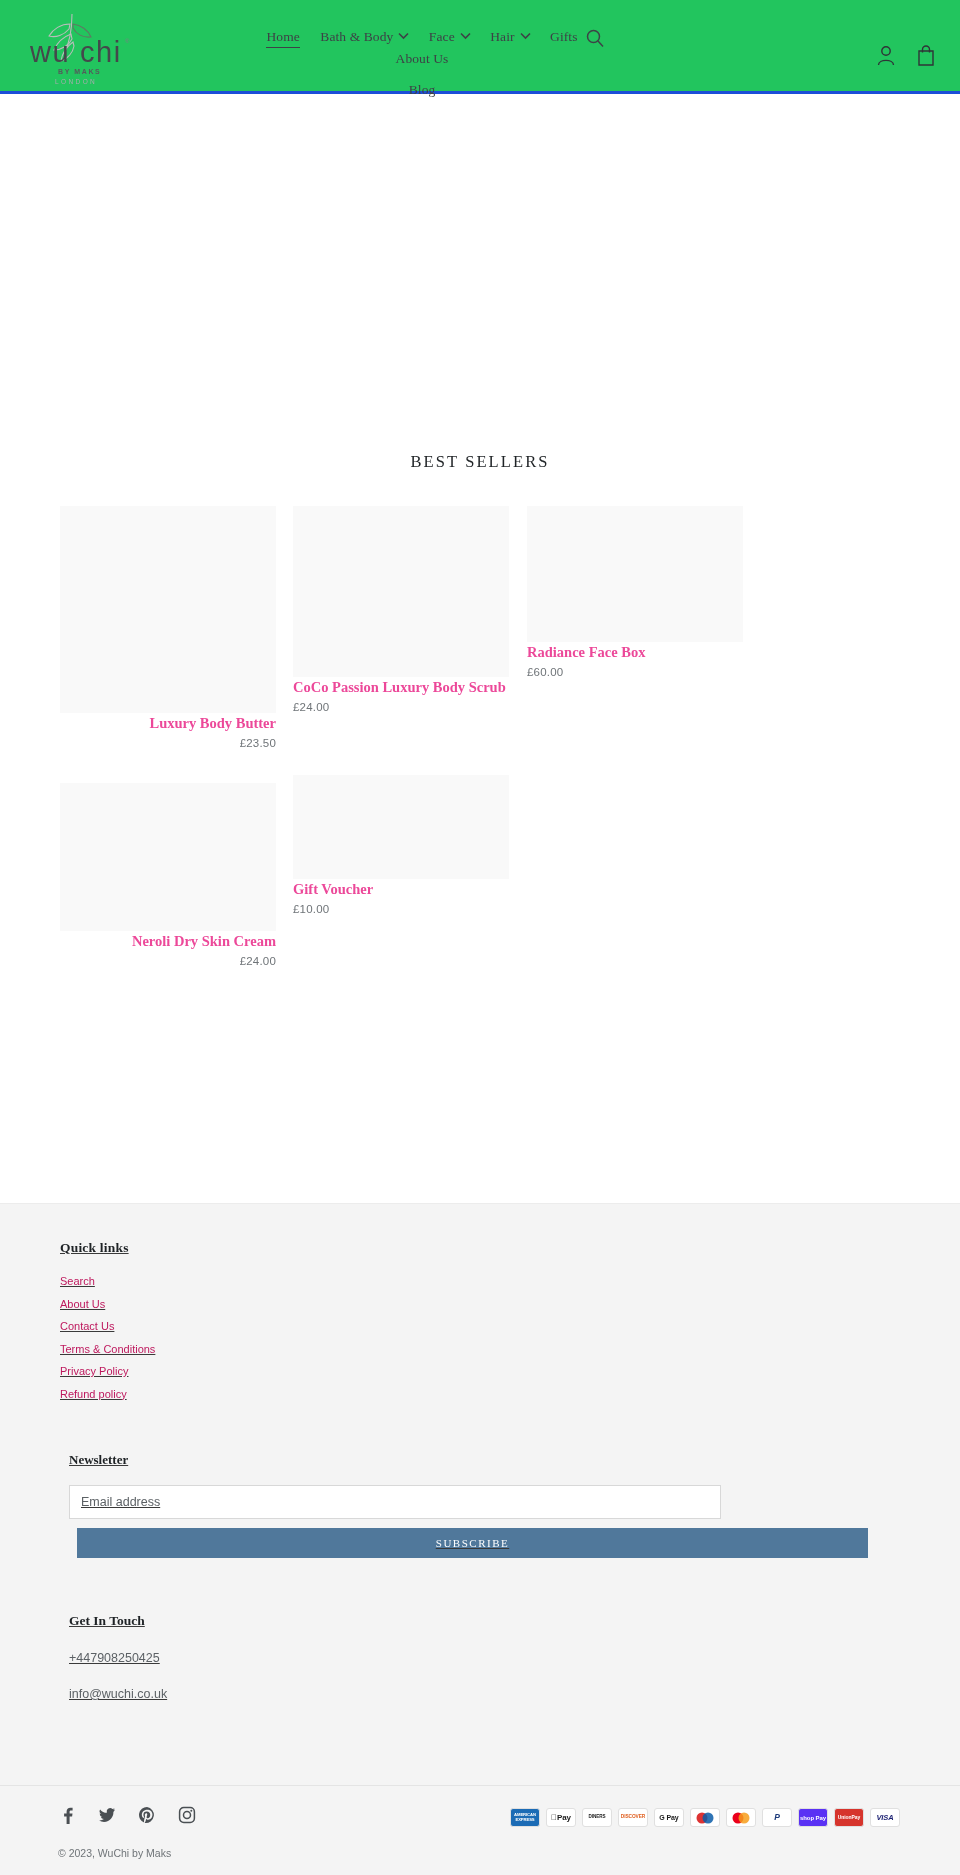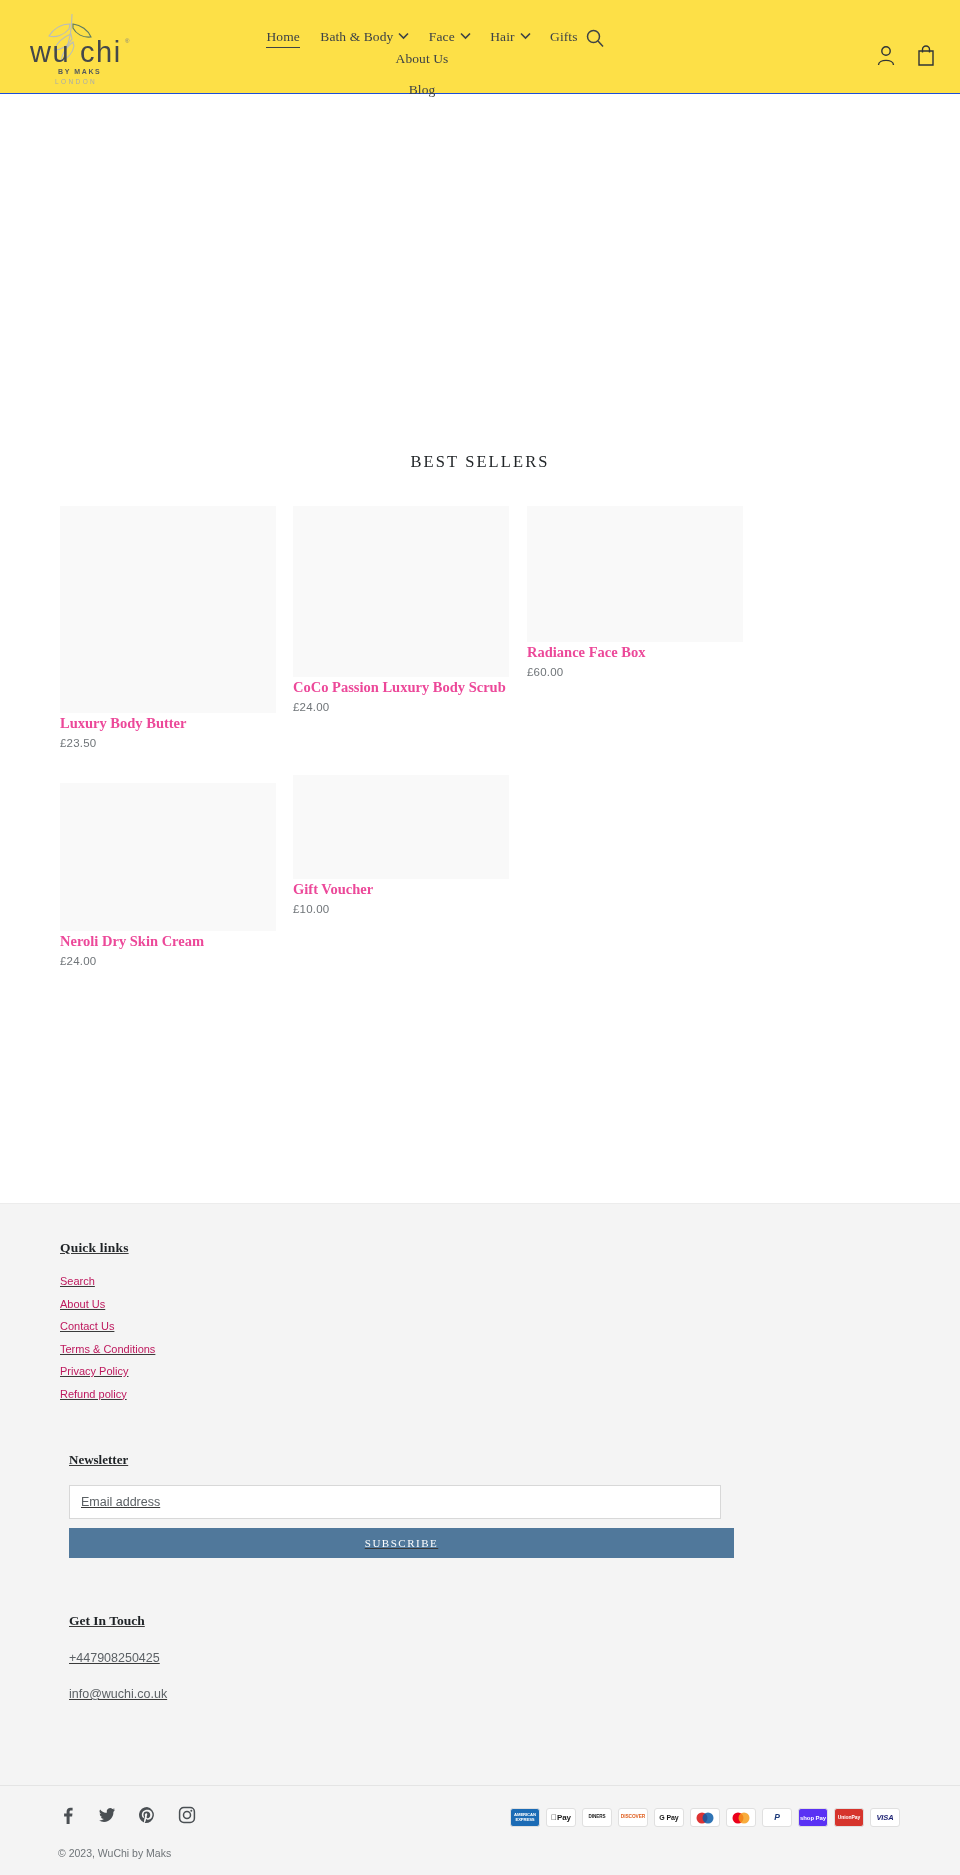--- a/index.html
+++ b/index.html
@@ -10,22 +10,22 @@
     font-family: "Liberation Sans", sans-serif;
     color: #3a3a3a;
     overflow: hidden;
   }
   .page { width: 960px; height: 1875px; position: relative; background:#fff; }
 
   
   .header {
     position: relative;
     height: 94px;
-    border-bottom: 1px solid #1d4ed8;
-    background: #fde047;
+    border-bottom: 3px solid #1d4ed8;
+    background: #22c55e;
   }
   .logo-wrap {
     position: absolute;
     left: 28px; top: 10px;
     width: 120px; height: 78px;
   }
   .logo-svg { display:block; }
 
   .nav {
     position: absolute;
@@ -157,22 +157,22 @@
     font-family: "Liberation Sans", sans-serif;
     font-size: 12.5px;
     color: #3a3a3a;
     padding: 16px 11px;
     outline: none;
   }
   .nl-input::placeholder { color: #5c6165; }
   .nl-btn {
     display: block;
     margin-top: 9px;
-    margin-left: 9px;
-    width: 665px;
+    margin-left: 17px;
+    width: 791px;
     height: 30px;
     background: #50789b;
     border: none;
     color: #ffffff;
     font-family: "Liberation Serif", serif;
     font-size: 11px;
     letter-spacing: 1.5px;
     cursor: pointer;
   }
 
@@ -312,21 +312,21 @@
       </span>
     </div>
   </div>
 
   <div class="hero"></div>
 
   <div class="section-title">BEST SELLERS</div>
 
   <div class="grid" style="height:540px;">
 
-    <div class="col" style="left:60px; top:0;">
+    <div class="col" style="left:60px; top:0;text-align:right;">
       <div class="card">
         <div class="thumb" style="height:207px;"></div>
         <div class="p-title">Luxury Body Butter</div>
         <div class="p-price">£23.50</div>
       </div>
       <div class="card" style="margin-top:34px;">
         <div class="thumb" style="height:148px;"></div>
         <div class="p-title">Neroli Dry Skin Cream</div>
         <div class="p-price">£24.00</div>
       </div>

